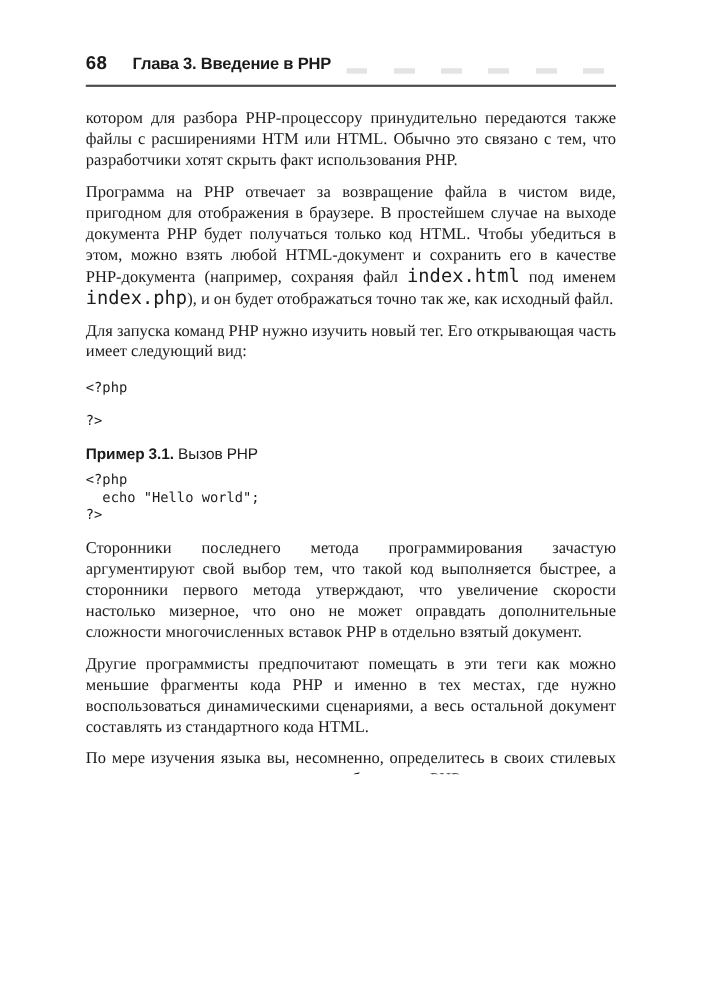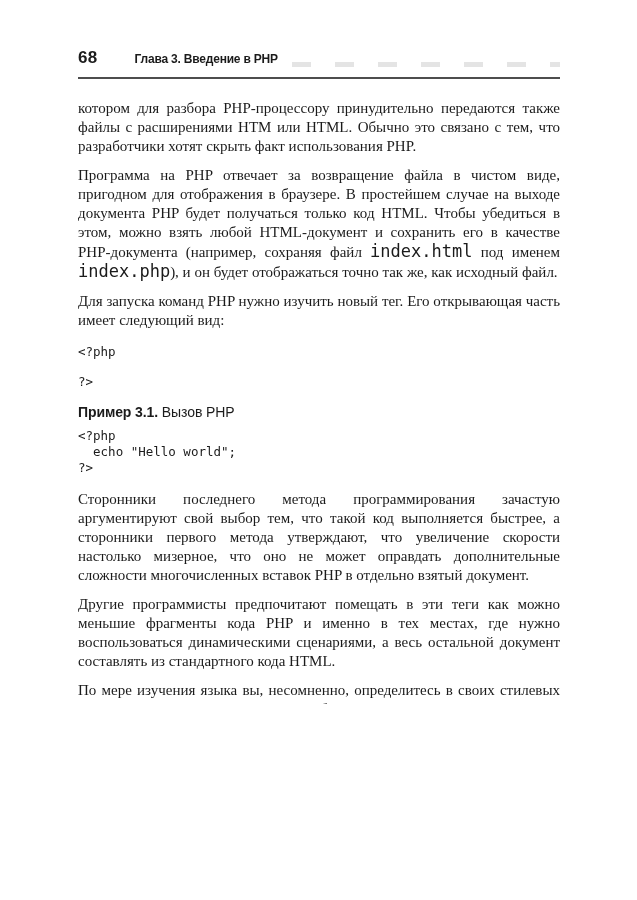--- a/index.html
+++ b/index.html
@@ -22,23 +22,23 @@
     align-items: baseline;
   }
   .pagenum {
     font-family: "Liberation Sans", sans-serif;
     font-weight: bold;
     font-size: 17px;
     letter-spacing: 0.3px;
   }
   .chapter {
     font-family: "Liberation Sans", sans-serif;
-    font-size: 12px;
+    font-size: 15px;
     font-weight: bold;
-    margin-left: 37px;
+    margin-left: 23px;
     letter-spacing: -0.2px;
     white-space: nowrap;
   }
   .dash-leader {
     flex: 1;
     height: 5px;
     margin-left: 14px;
     align-self: flex-end;
     margin-bottom: 1px;
     background: repeating-linear-gradient(90deg,

